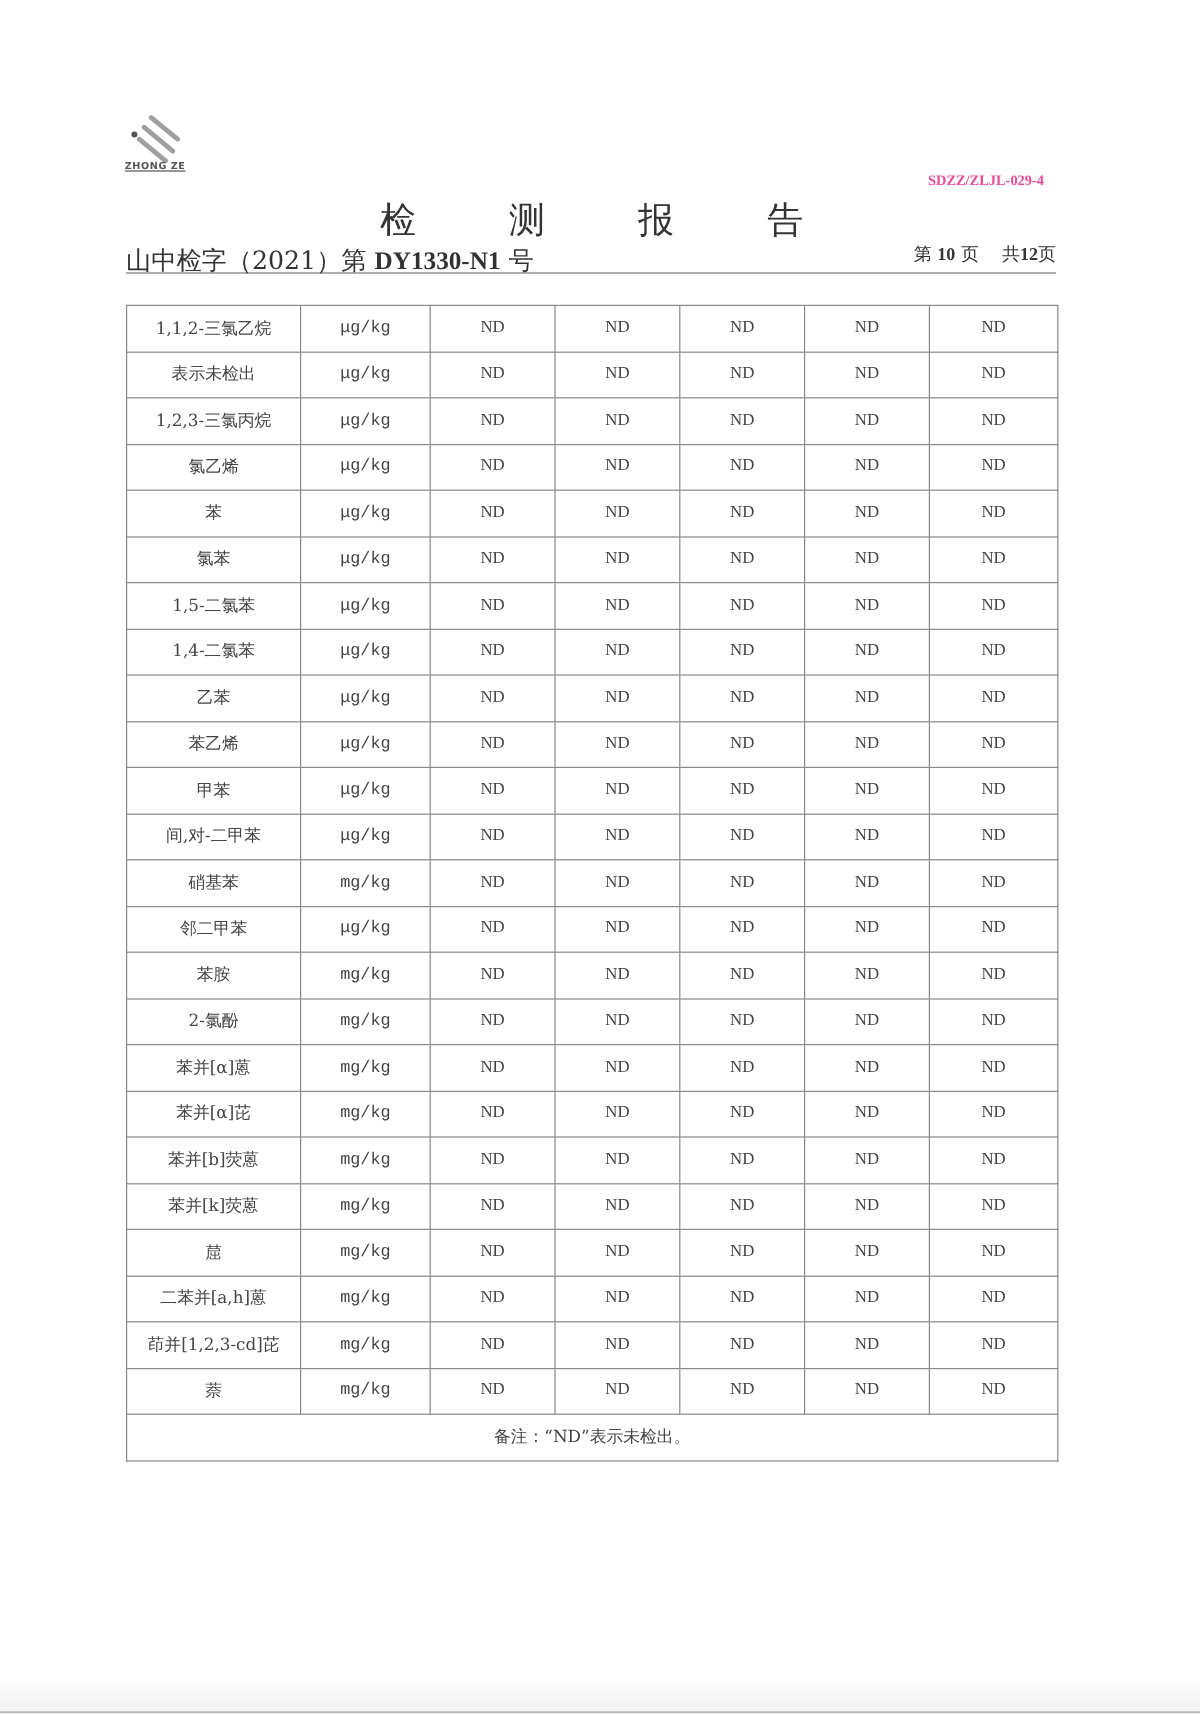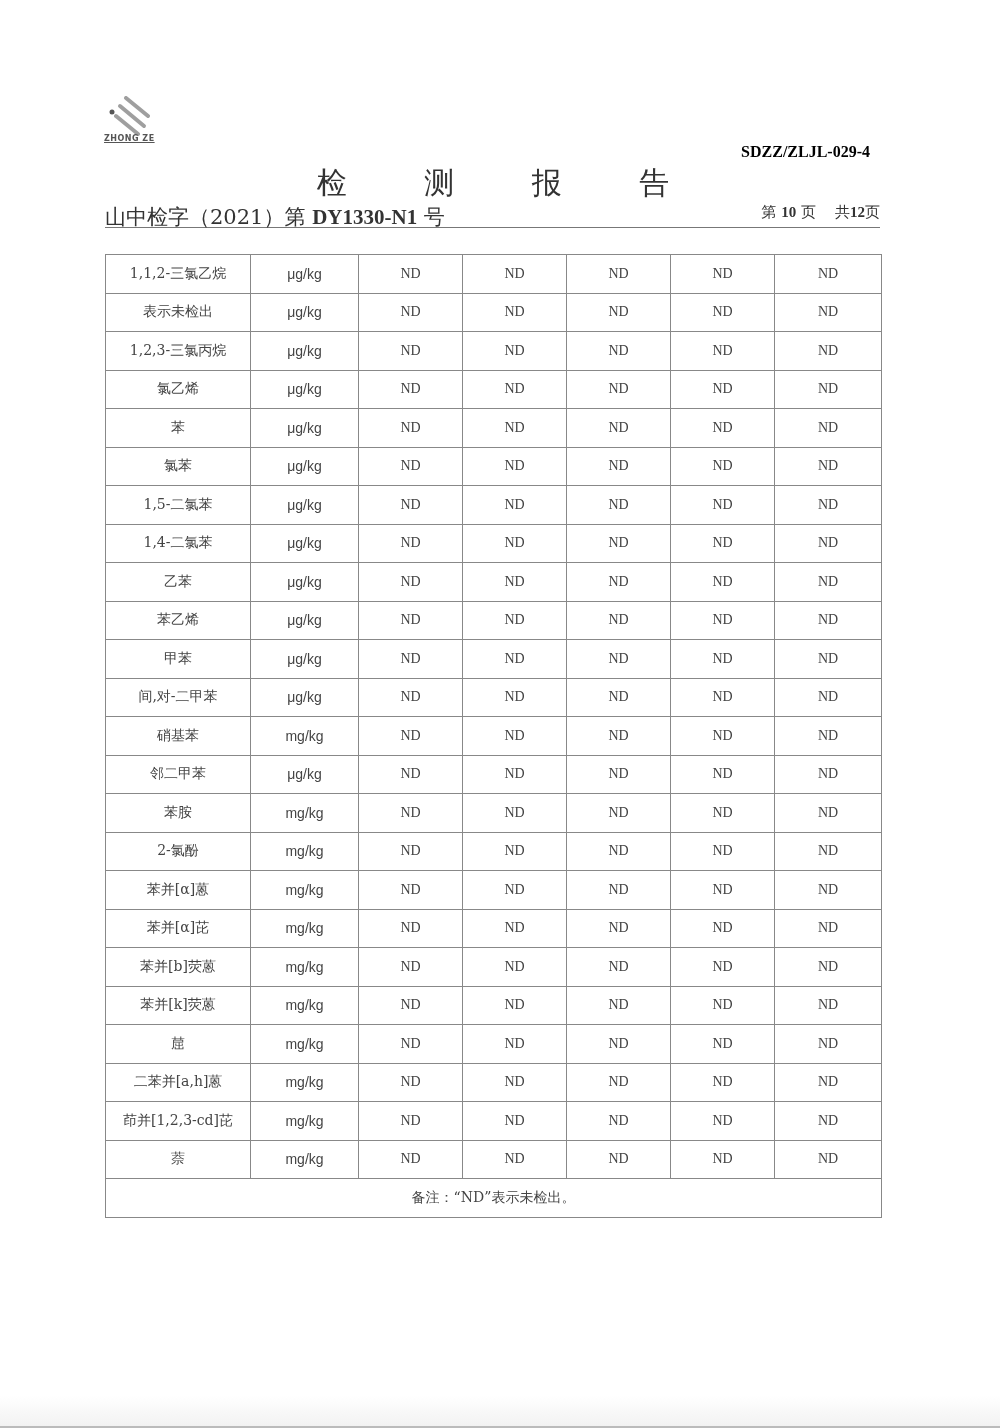--- a/index.html
+++ b/index.html
@@ -11,21 +11,21 @@
     position:absolute; left:0; right:0; bottom:0; height:30px;
     background:linear-gradient(#ffffff, #f2f2f2); border-bottom:2px solid #bbb;
   }
   .logo { position:absolute; left:104px; top:92px; width:60px; height:56px; }
   .logo-text {
     position:absolute; left:104px; top:134px; font-family:"DejaVu Sans","Liberation Sans",sans-serif;
     font-size:8px; font-weight:bold; color:#555; letter-spacing:0.5px;text-decoration:underline;
   }
   .doc-code {
     position:absolute; right:130px; top:143px; font-family:"Liberation Serif",serif;
-    font-weight:bold; font-size:16px; color:#000000;
+    font-weight:bold; font-size:12px; color:#ec4899;
   }
   .title {
     position:absolute; left:0; width:1000px; top:163px; text-align:center;
     font-family:"DejaVu Serif",serif; font-size:30px; letter-spacing:34px; padding-left:10px; color:#333;
   }
   .subline {
     position:absolute; left:105px; right:120px; top:203px; height:24px;
     border-bottom:1.5px solid #777;
   }
   .report-no { position:absolute; left:0; top:0; font-size:21px; }
@@ -35,21 +35,21 @@
 
   table.results {
     position:absolute; left:105px; top:254px; width:776px; border-collapse:collapse;
     table-layout:fixed;
   }
   table.results td {
     border:1.2px solid #888; height:37.5px; text-align:center; vertical-align:middle;
     font-size:14px; color:#444; padding:0;
   }
   td.item { font-size:14px; white-space:nowrap; }
-  td.unit { font-family:Liberation Sans, sans-serif; font-size:15px;margin-left:12px; }
+  td.unit { font-family:Liberation Mono, monospace; font-size:15px;margin-left:12px; }
   td.val { font-family:"Liberation Serif",serif; font-size:15px; }
   td.remark { text-align:left; padding-left:8px; height:34px; font-size:14px; }
 </style>
 </head>
 <body>
 
 <div class="logo">
   <svg width="60" height="48" viewBox="0 0 60 48">
     <g stroke="#888" stroke-width="4" stroke-linecap="round" opacity="0.8">
       <line x1="22" y1="6" x2="44" y2="24"></line>

